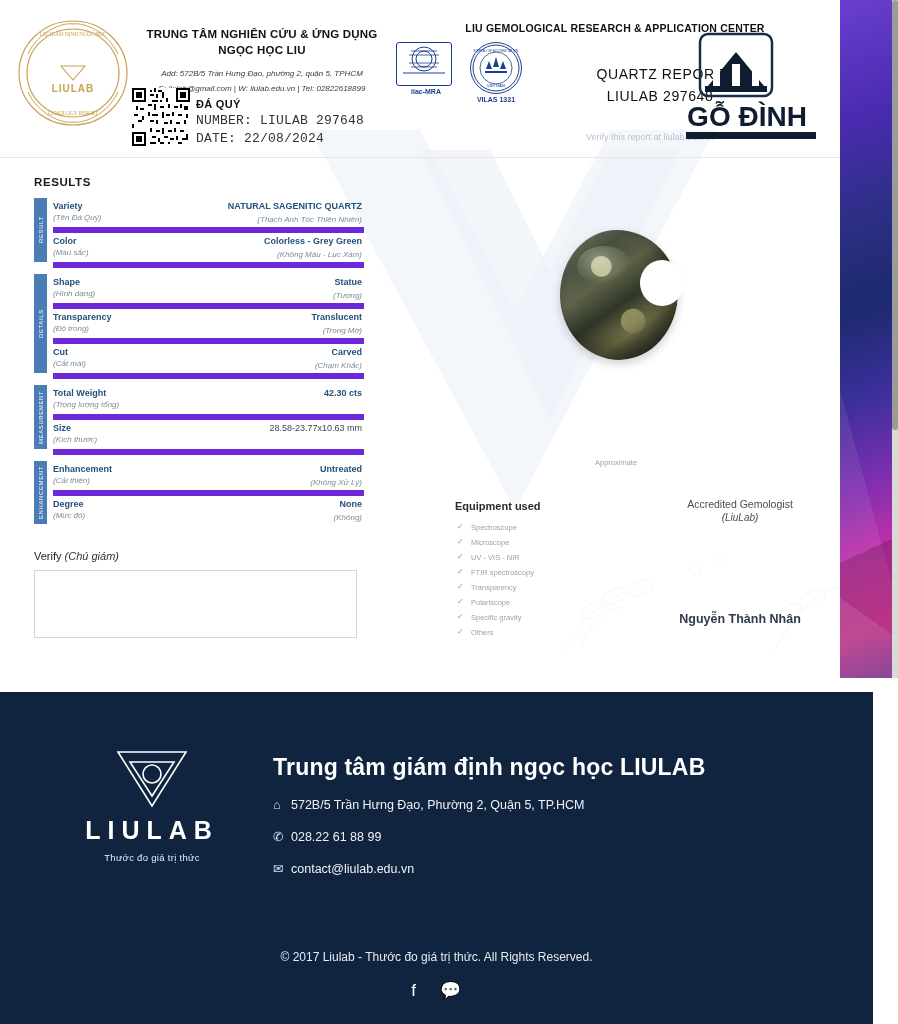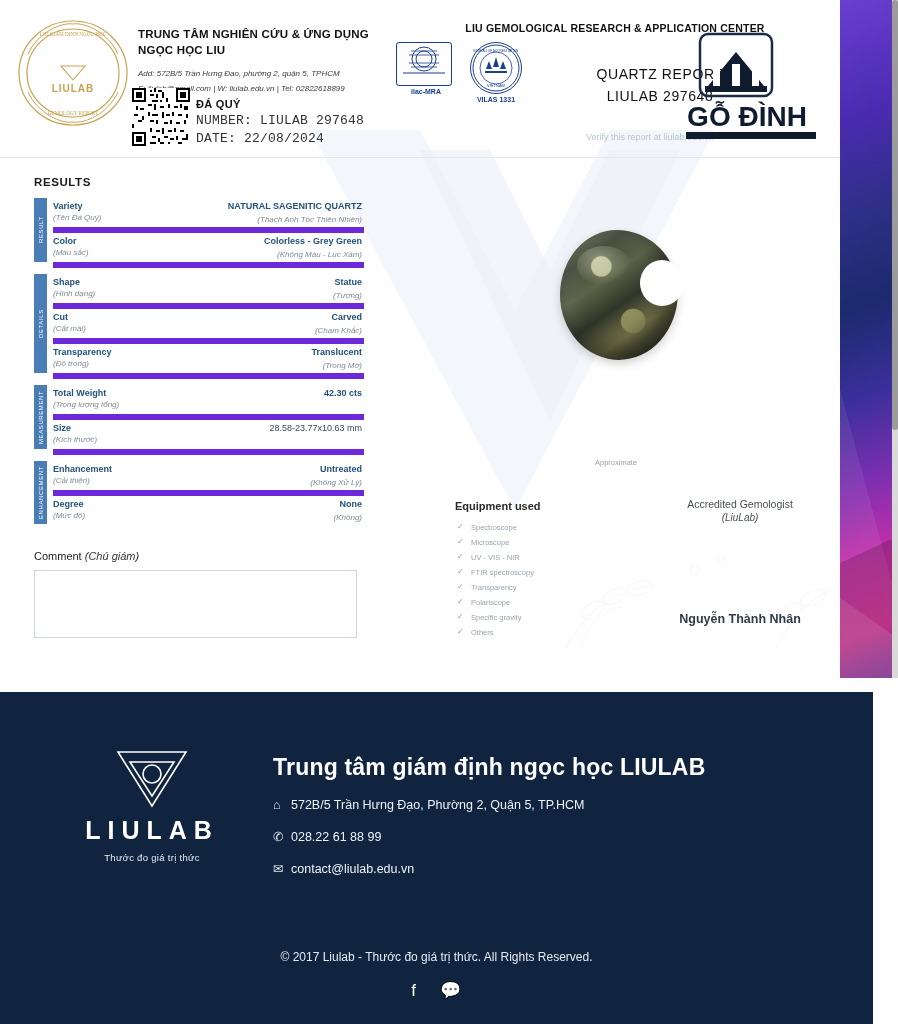--- a/index.html
+++ b/index.html
@@ -41,21 +41,21 @@
   }
   
   .wm { position: absolute; pointer-events: none; opacity: .5; }
   .wm svg { display: block; }
 
   
   .header { position: relative; height: 158px; border-bottom: 1px solid #e6e6e6; }
   .logo-left { position: absolute; left: 14px; top: 14px; width: 118px; height: 118px; }
   .logo-left svg { display:block; }
 
-  .head-center { position: absolute; left: 138px; top: 26px; width: 248px; text-align: left; }
+  .head-center { position: absolute; left: 138px; top: 26px; width: 248px; text-align: center; }
   .head-center .t1 { font-size: 11.5px; font-weight: bold; color: #111; line-height: 16px; letter-spacing: .2px; }
   .head-center .t2 { font-size: 8px; color: #3b3b3b; font-style: italic; margin-top: 9px; line-height: 13px; }
 
   .qr { position: absolute; left: 132px; top: 88px; width: 58px; height: 58px; }
   .qr canvas, .qr .qrbox { width: 58px; height: 58px; background: #fff; }
 
   .daquy { position: absolute; left: 196px; top: 98px; }
   .daquy .dq-title { font-size: 11px; font-weight: bold; color: #111; letter-spacing: .3px; }
   .daquy .dq-line { font-size: 13px; color: #333; margin-top: 3px; letter-spacing: .2px; font-family: Liberation Mono, monospace;}
 
@@ -364,30 +364,30 @@
       <div class="grp">
         <div class="tag">DETAILS</div>
         <div class="rows">
           <div class="row">
             <div class="lbl-en">Shape</div>
             <div class="lbl-vi">(Hình dạng)</div>
             <div class="val-en">Statue</div>
             <div class="val-vi">(Tượng)</div>
           </div>
           <div class="row">
+            <div class="lbl-en">Transparency</div>
+            <div class="lbl-vi">(Độ trong)</div>
+            <div class="val-en">Translucent</div>
+            <div class="val-vi">(Trong Mờ)</div>
+          </div>
+          <div class="row">
             <div class="lbl-en">Cut</div>
             <div class="lbl-vi">(Cắt mài)</div>
             <div class="val-en">Carved</div>
             <div class="val-vi">(Chạm Khắc)</div>
-          </div>
-          <div class="row">
-            <div class="lbl-en">Transparency</div>
-            <div class="lbl-vi">(Độ trong)</div>
-            <div class="val-en">Translucent</div>
-            <div class="val-vi">(Trong Mờ)</div>
           </div>
         </div>
       </div>
 
       <div class="grp">
         <div class="tag">MEASUREMENT</div>
         <div class="rows">
           <div class="row">
             <div class="lbl-en">Total Weight</div>
             <div class="lbl-vi">(Trọng lượng tổng)</div>
@@ -414,21 +414,21 @@
             <div class="lbl-en">Degree</div>
             <div class="lbl-vi">(Mức độ)</div>
             <div class="val-en">None</div>
             <div class="val-vi">(Không)</div>
           </div>
         </div>
       </div>
     </div>
 
     <div class="comment-label">
-      <span>Comment </span><i>(Chú giám)</i>
+      <span>Verify </span><i>(Chú giám)</i>
     </div>
     <div class="comment-box"></div>
 
     <div class="gem-wrap">
       <div class="gem">
         <div class="sheen"></div>
         <div class="bite"></div>
       </div>
       <div class="approx">Approximate</div>
     </div>

